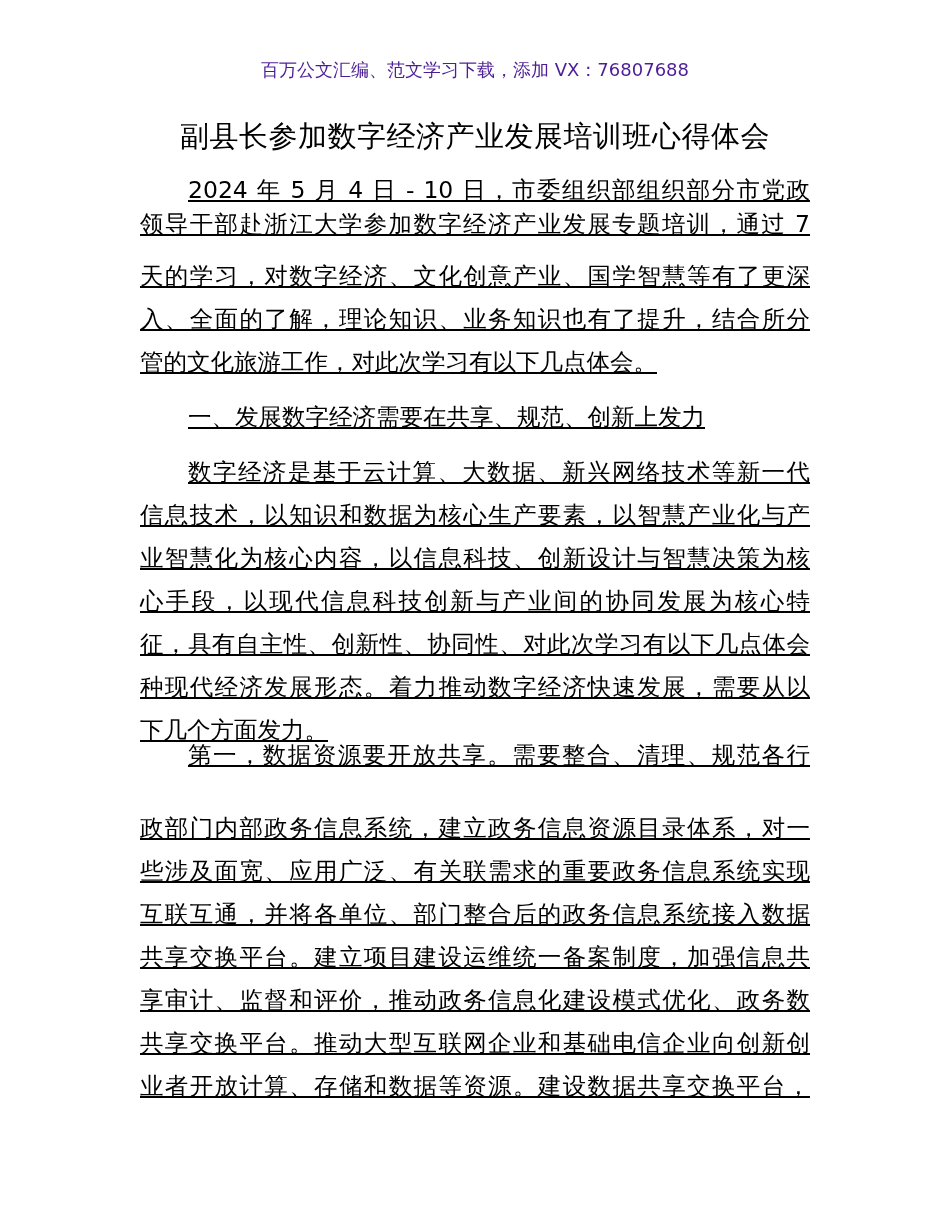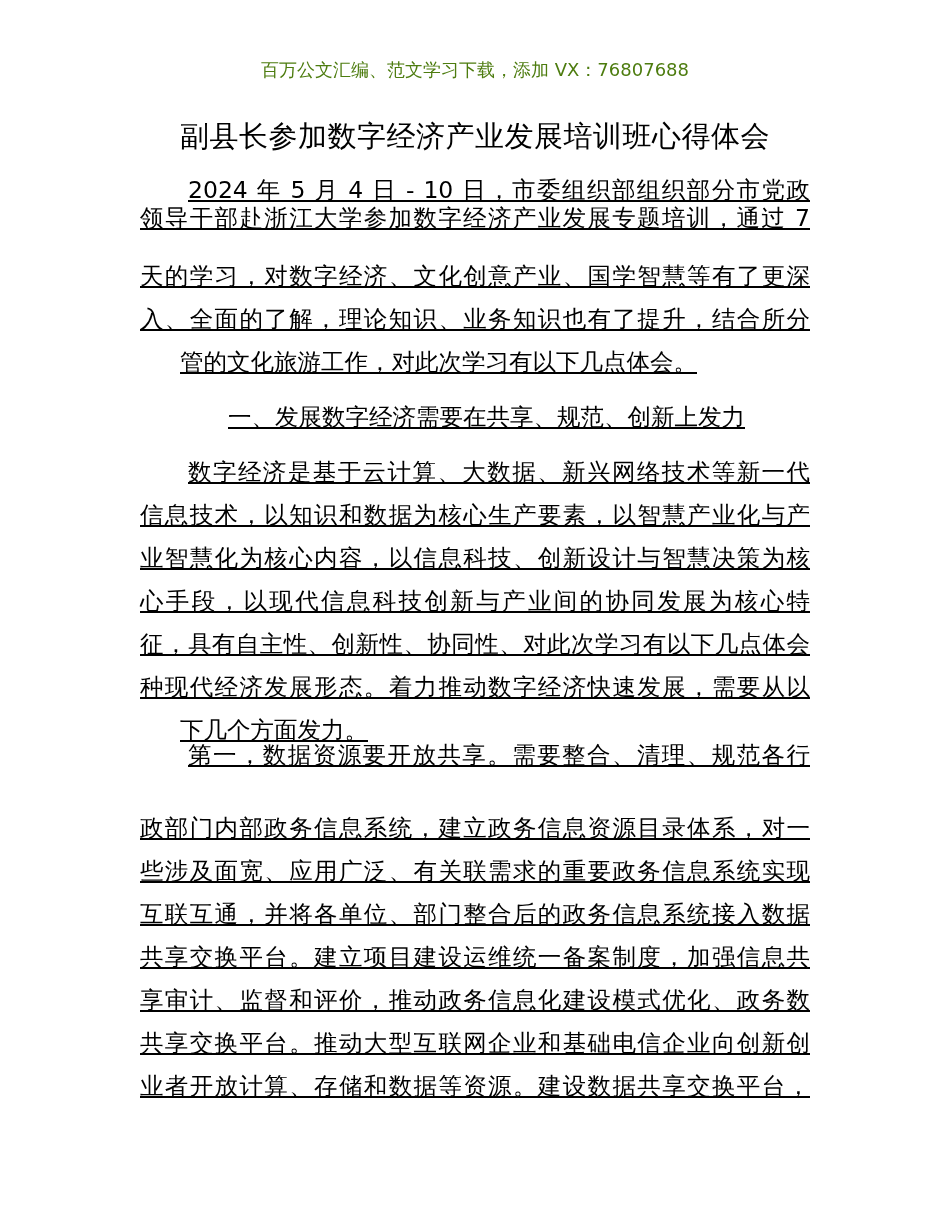--- a/index.html
+++ b/index.html
@@ -1,37 +1,37 @@
 <!DOCTYPE html>
 <html><head>
 <meta charset="utf-8">
 <style>
   html, body { margin: 0; padding: 0; background: #ffffff; }
   body { width: 950px; height: 1230px; position: relative; overflow: hidden;
          font-family: "DejaVu Sans", "Liberation Sans", sans-serif; color: #000; }
   .header { position: absolute; top: 56px; left: 0; width: 950px; text-align: center;
-            font-size: 18px; line-height: 28px; color: #4d7c0f; }
+            font-size: 18px; line-height: 28px; color: #4c1d95; }
   .title { position: absolute; top: 114px; left: 0; width: 950px; text-align: center;
            font-size: 29px; line-height: 44px; letter-spacing: 0.5px; }
   .line { position: absolute; left: 140px; width: 670px; font-size: 23.5px;
           line-height: 36px; white-space: nowrap; text-align: justify;
           text-align-last: justify; text-decoration: underline; }
   .line.indent { left: 188px; width: 622px; }
-  .line.last { text-align-last: left; margin-left: 40px; }
+  .line.last { text-align-last: left; }
 </style>
 </head>
 <body>
 
 <div class="header">百万公文汇编、范文学习下载，添加 VX：76807688</div>
 
 <div class="title">副县长参加数字经济产业发展培训班心得体会</div>
 
 <div>
   <div class="line indent" style="top:172px">2024 年 5 月 4 日 - 10 日，市委组织部组织部分市党政</div>
-  <div class="line" style="top:200px">领导干部赴浙江大学参加数字经济产业发展专题培训，通过 7</div>
+  <div class="line" style="top:206px">领导干部赴浙江大学参加数字经济产业发展专题培训，通过 7</div>
   <div class="line" style="top:258px">天的学习，对数字经济、文化创意产业、国学智慧等有了更深</div>
   <div class="line" style="top:301px">入、全面的了解，理论知识、业务知识也有了提升，结合所分</div>
   <div class="line last" style="top:344px">管的文化旅游工作，对此次学习有以下几点体会。</div>
 </div>
 
 <div>
   <div class="line indent last" style="top:399px">一、发展数字经济需要在共享、规范、创新上发力</div>
 </div>
 
 <div>

